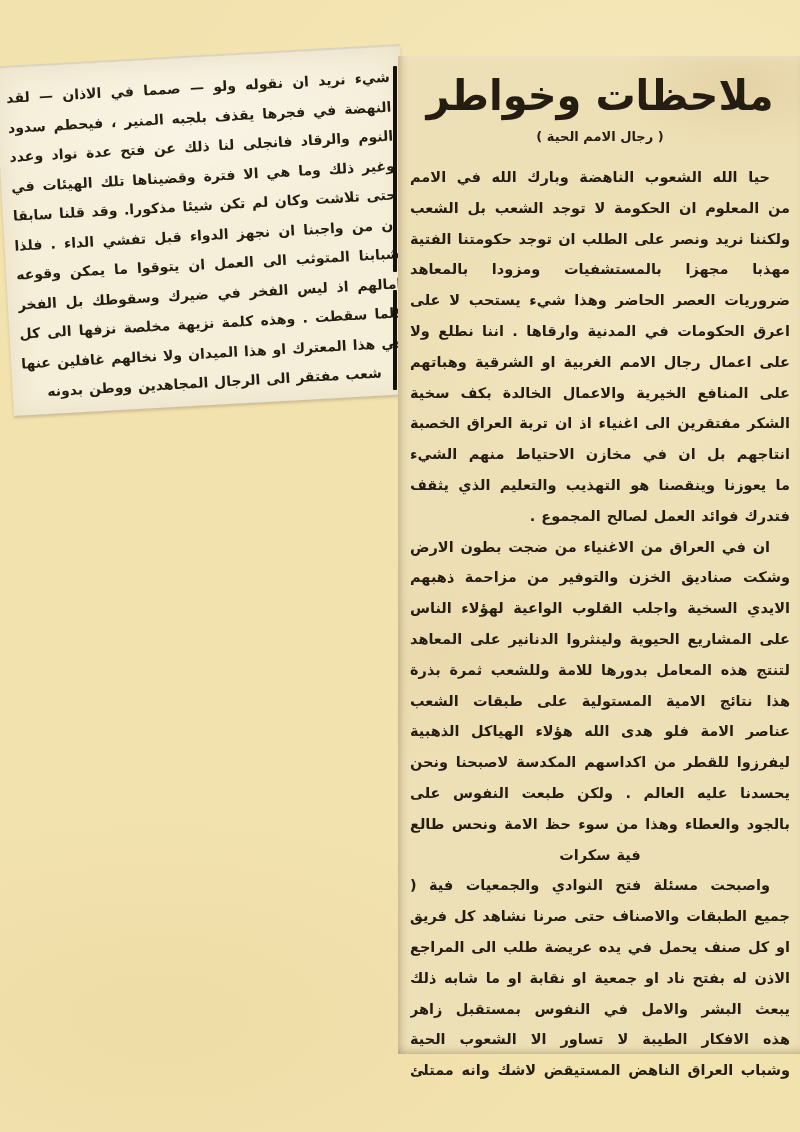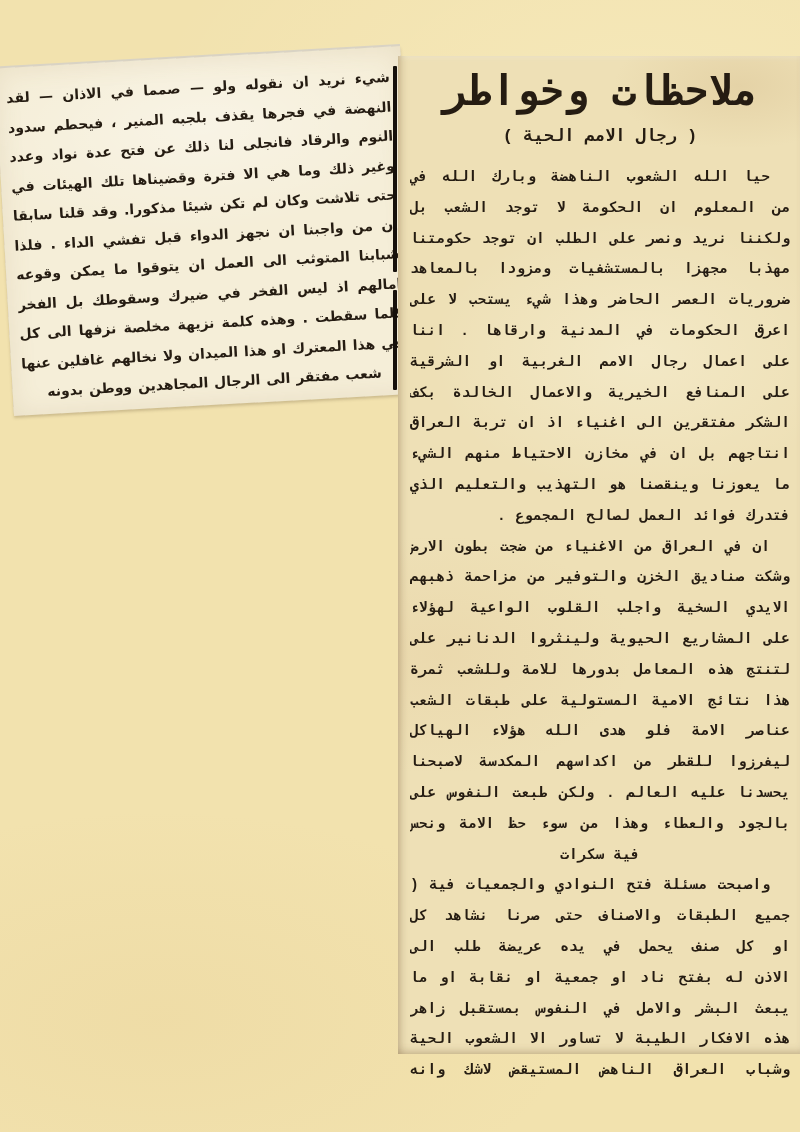--- a/index.html
+++ b/index.html
@@ -50,30 +50,29 @@
   .clip-right{
     position:absolute;
     left:398px;top:56px;width:402px;height:998px;
     background:
       radial-gradient(ellipse 180px 90px at 85% 3%, rgba(200,170,120,.25), transparent 70%),
       radial-gradient(ellipse 260px 160px at 10% 60%, rgba(215,175,120,.14), transparent 75%),
       radial-gradient(ellipse 300px 200px at 60% 30%, rgba(255,252,235,.30), transparent 70%),
       var(--right-paper);
     box-shadow:inset 7px 0 9px -5px rgba(110,80,45,.35), inset 0 -7px 9px -5px rgba(110,80,45,.30), inset 0 4px 6px -4px rgba(255,255,255,.5);
     padding:14px 10px 0 12px;
-    font-family:Liberation Mono, monospace;
   }
   .title{
     font-size:40px;font-weight:700;color:var(--ink);
     text-align:center;line-height:50px;height:54px;
     transform:scaleY(1.05);
     letter-spacing:-1px;
   }
   .subtitle{
-    font-size:17px;font-weight:700;color:var(--ink);
+    font-size:13px;font-weight:700;color:var(--ink);
     text-align:center;line-height:26px;height:30px;
   }
   .clip-right .textcol{direction:rtl;margin-top:8px;}
   .clip-right .tline{
     font-size:14.5px;font-weight:700;color:var(--ink);
     line-height:30.8px;height:30.8px;overflow:hidden;
     text-align:justify;text-align-last:justify;
     word-spacing:1px;
   }
   .tline.align-center{text-align:center;text-align-last:center;}

